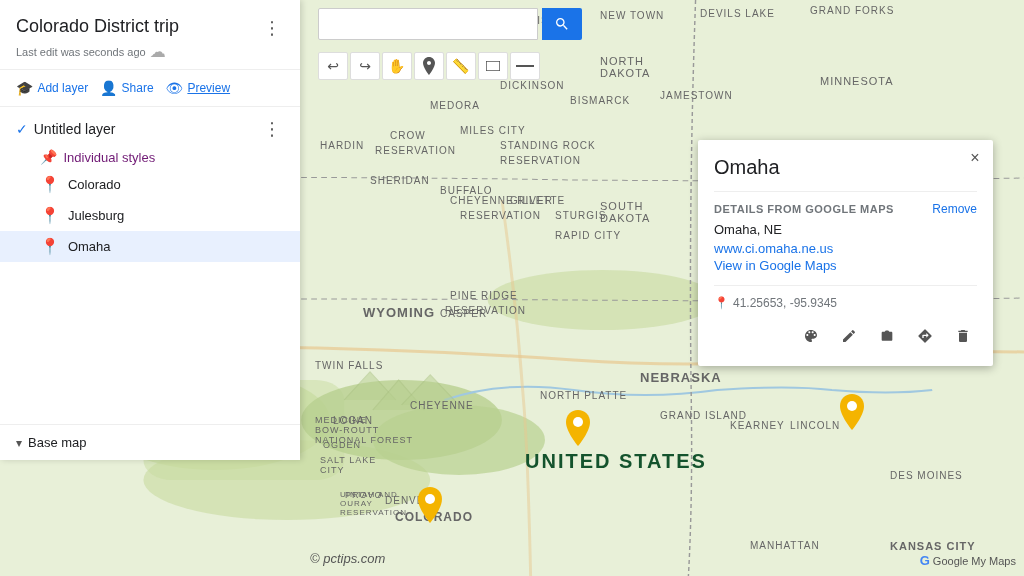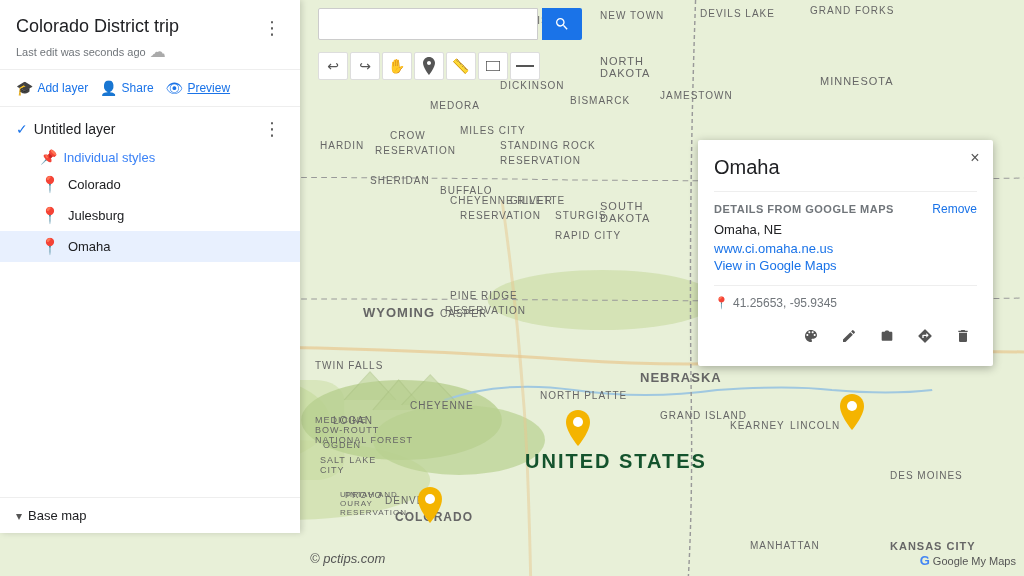--- a/index.html
+++ b/index.html
@@ -83,21 +83,21 @@
       font-size: 14px;
       color: #555;
     }
 
     
     #left-panel {
       position: absolute;
       top: 0;
       left: 0;
       width: 300px;
-      height: 533px;
+      height: 460px;
       background: white;
       box-shadow: 2px 0 6px rgba(0,0,0,0.15);
       z-index: 20;
       display: flex;
       flex-direction: column;
     }
 
     #panel-header {
       padding: 16px 16px 8px 16px;
       border-bottom: 1px solid #eee;
@@ -215,21 +215,21 @@
       padding: 4px 16px 4px 40px;
       cursor: pointer;
     }
 
     #individual-styles .style-icon {
       font-size: 14px;
     }
 
     #individual-styles-label {
       font-size: 13px;
-      color: #3b82f6;
+      color: #701a75;
     }
 
     .location-item {
       display: flex;
       align-items: center;
       gap: 8px;
       padding: 6px 16px 6px 40px;
       cursor: pointer;
       font-size: 13px;
       color: #202124;

